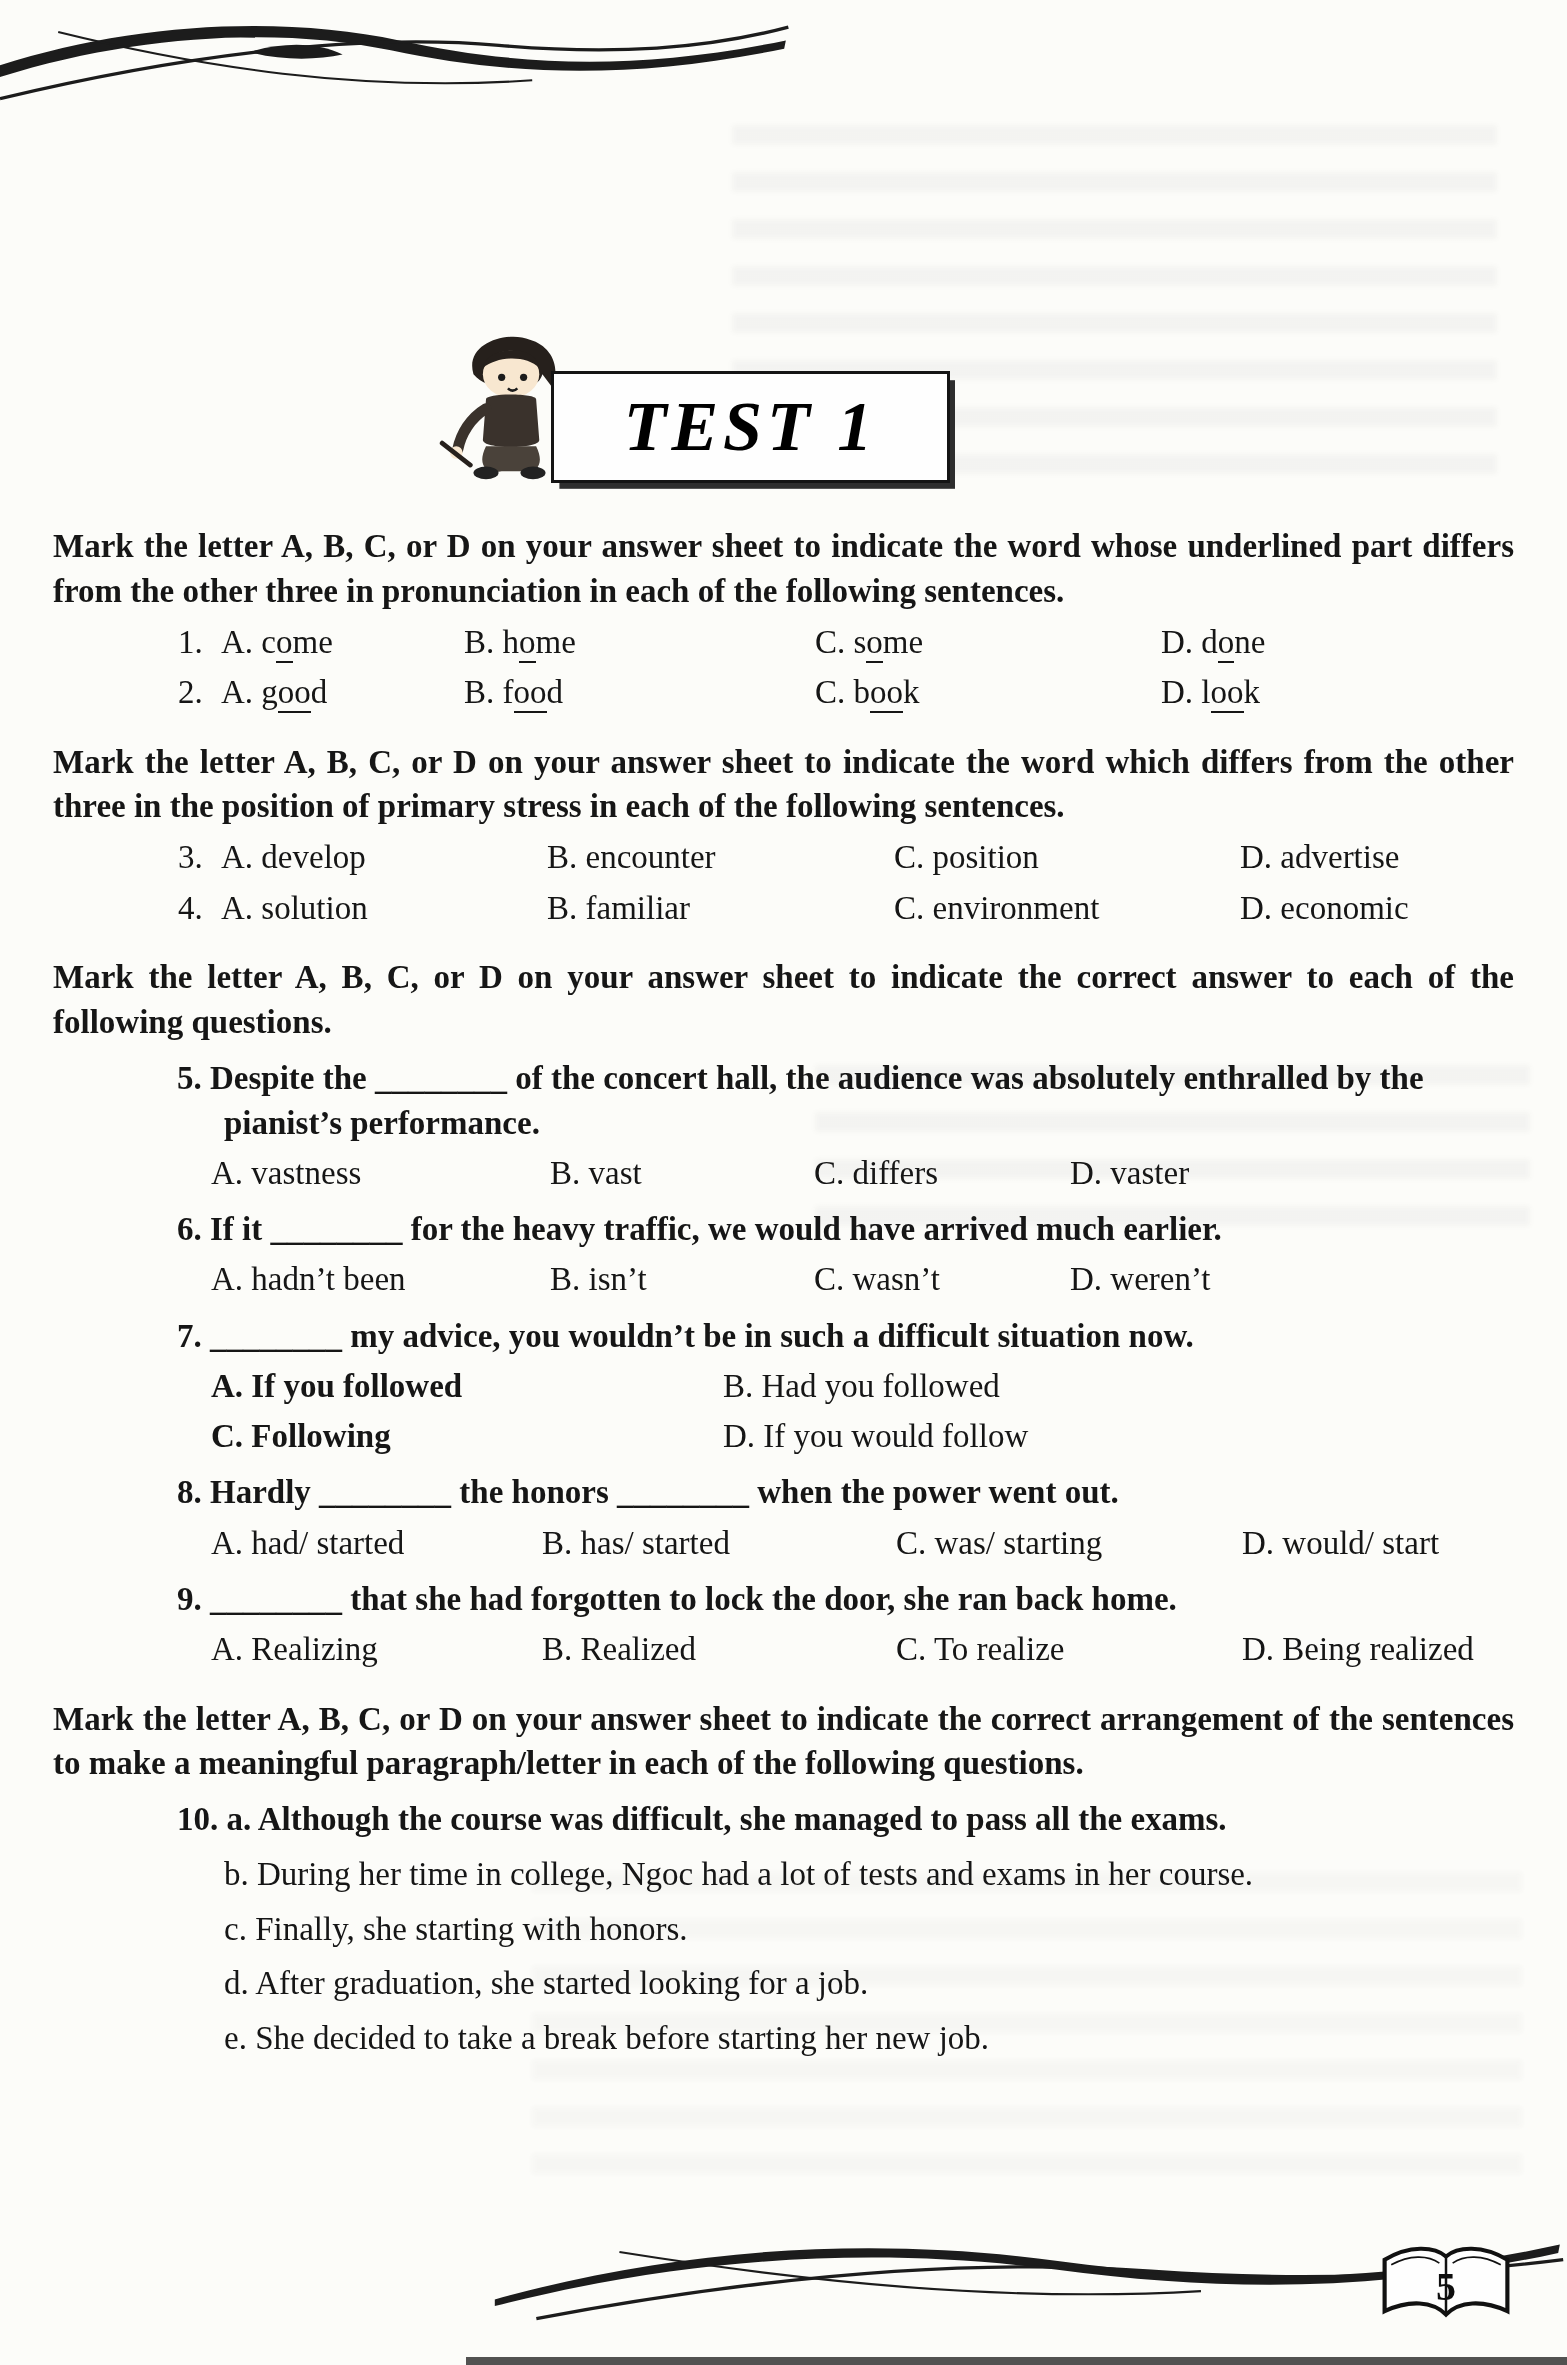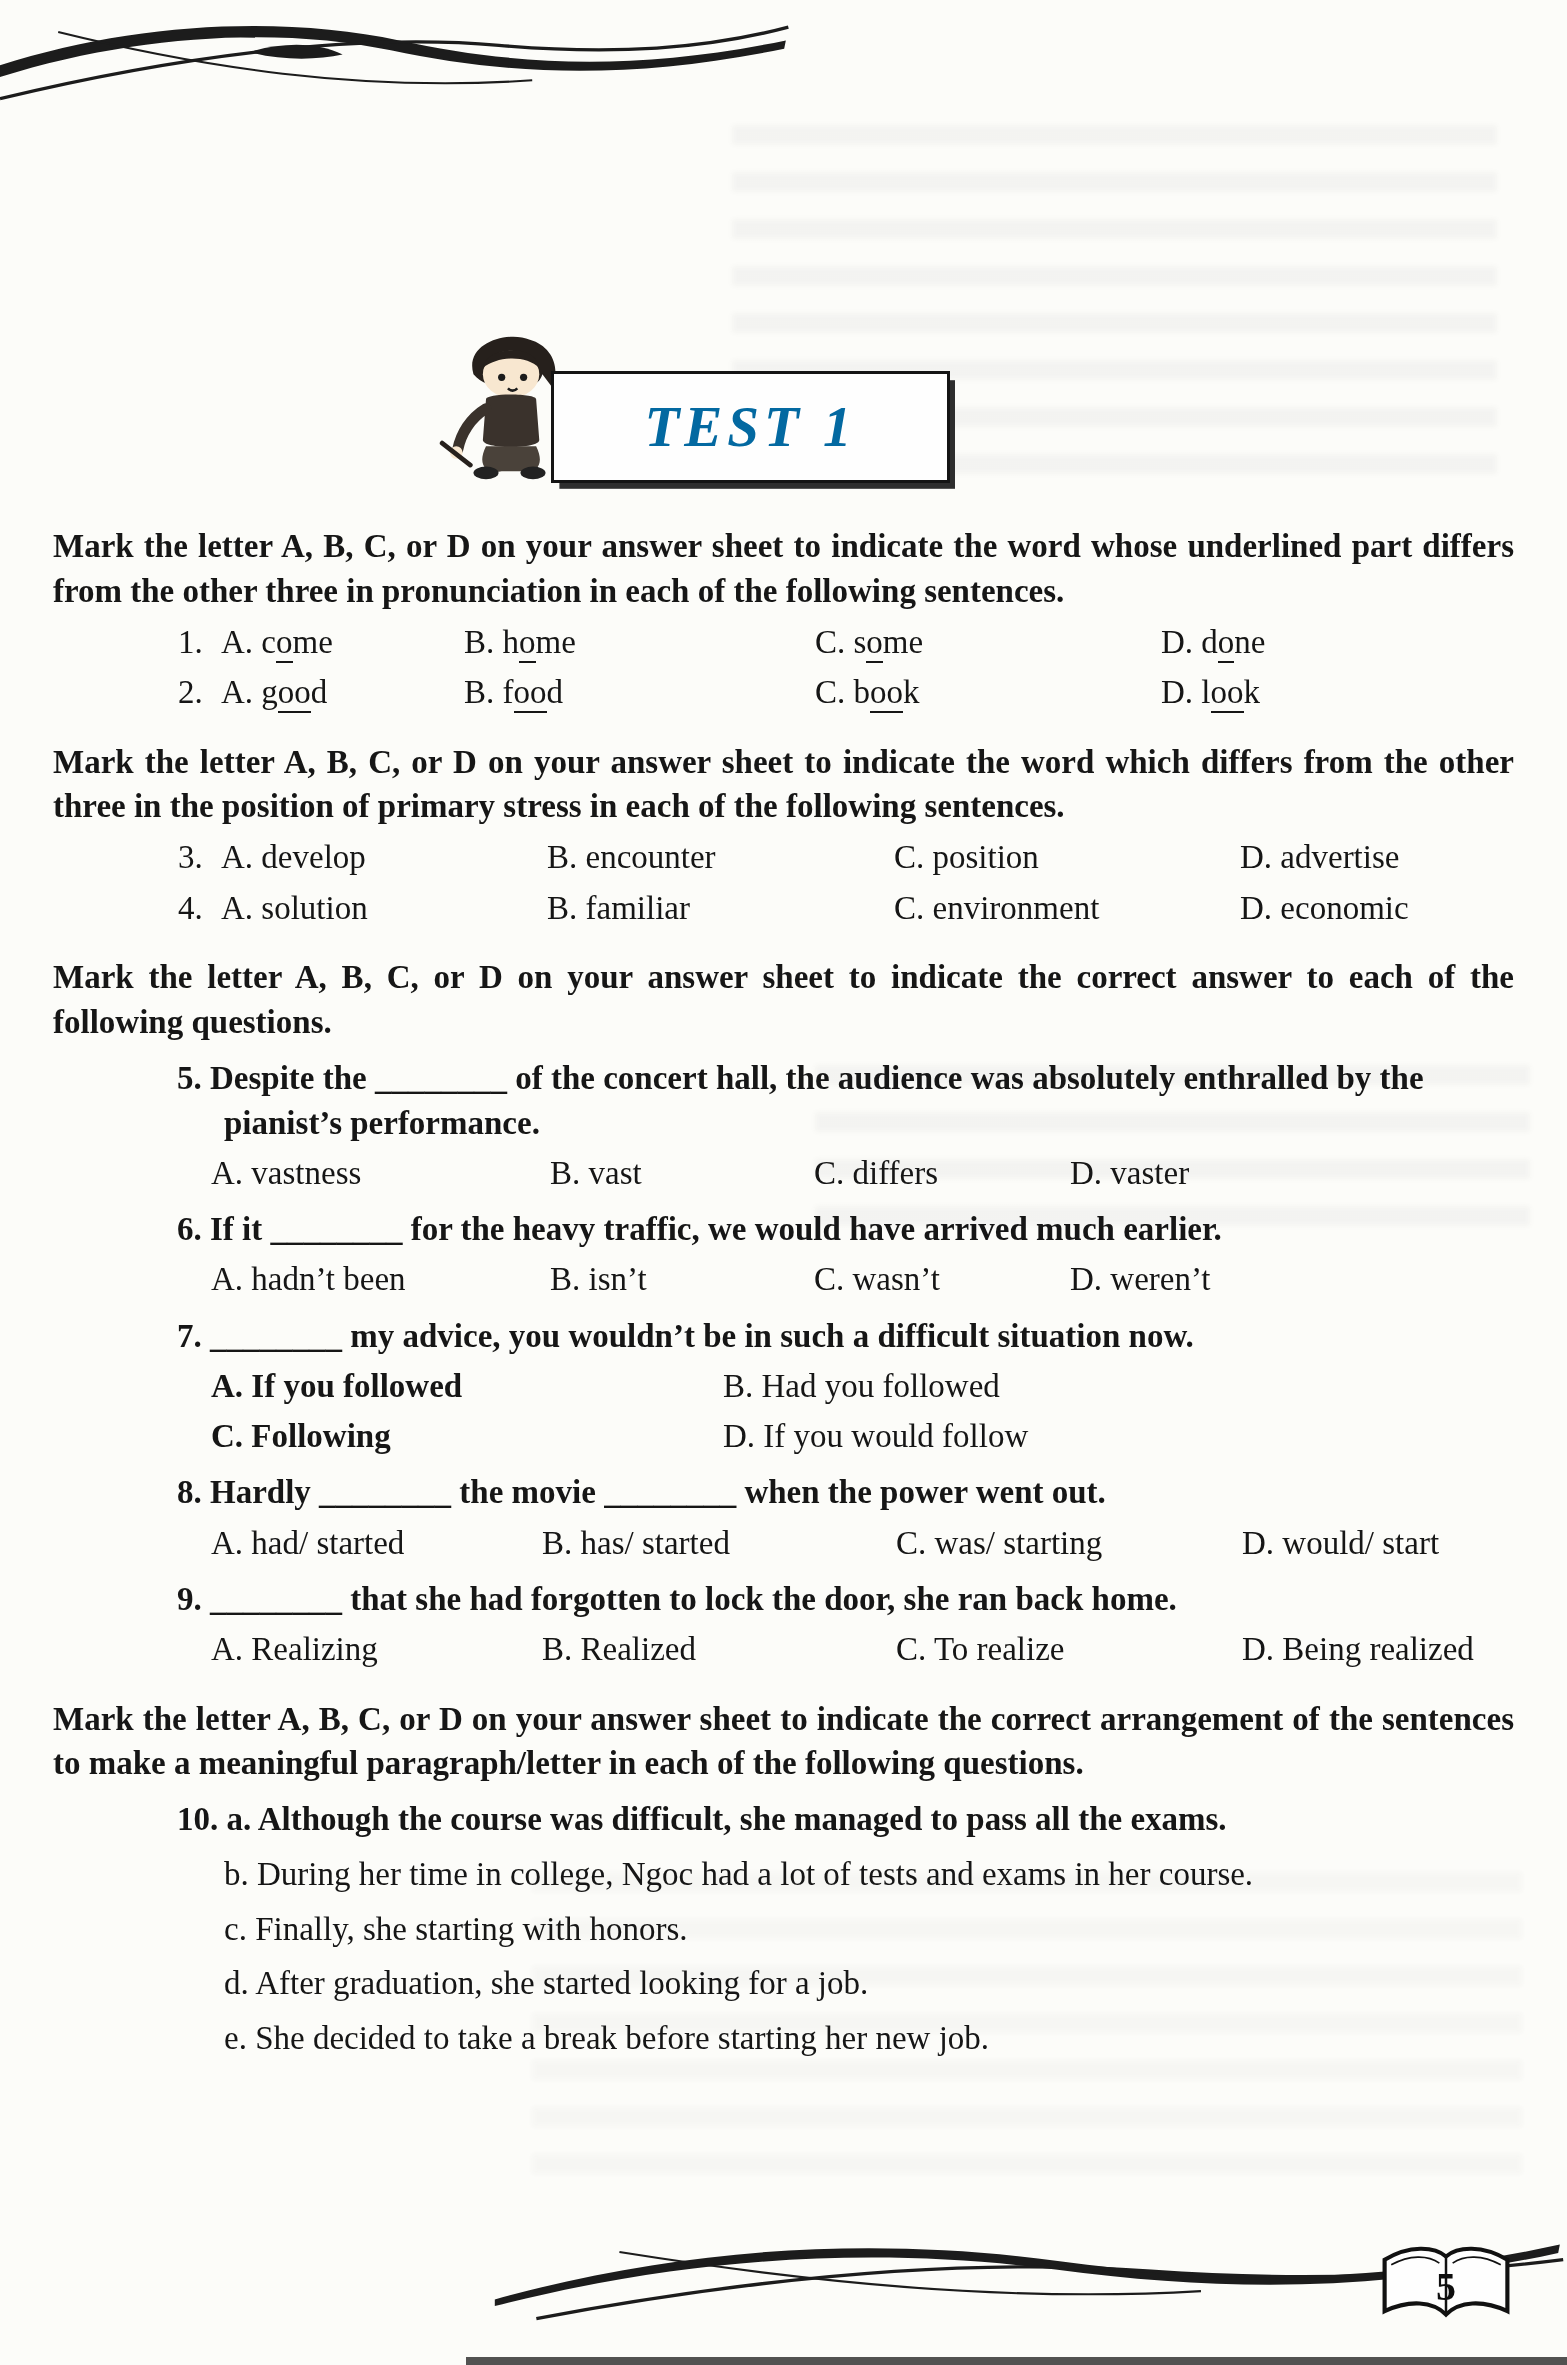--- a/index.html
+++ b/index.html
@@ -21,21 +21,21 @@
   .test-badge{
     position:absolute;left:551px;top:371px;
     width:393px;height:106px;
     background:#fefefe;
     border:3.3px solid #141414;
     box-shadow:6.7px 7.5px 0 -1.7px #2e2e2e;
     display:flex;align-items:center;justify-content:center;
   }
   .test-badge span{
     font-weight:bold;font-style:italic;
-    font-size:57px;letter-spacing:5px;color:#0369a1;
+    font-size:70px;letter-spacing:5px;color:#000000;
   }
   
   .main{position:relative;padding:0 53px;margin-top:14px;}
   .instr{font-weight:bold;text-align:justify;margin:25px 0 6.7px;}
   .row{display:flex;align-items:baseline;margin:5.8px 0;white-space:nowrap;}
   .row.n{padding-left:125px;}
   .row.o{padding-left:158px;}
   .num{flex:none;width:43px;}
   .opt{flex:none;}
   .g1 > span:nth-child(2){width:243px;}
@@ -173,21 +173,21 @@
     <div class="stem"><span>7.</span> <span>________ my advice, you wouldn’t be in such a difficult situation now.</span></div>
     <div class="row o g5">
       <span class="opt">A. If you followed</span>
       <span class="opt">B. Had you followed</span>
     </div>
     <div class="row o g5">
       <span class="opt">C. Following</span>
       <span class="opt">D. If you would follow</span>
     </div>
 
-    <div class="stem"><span>8.</span> <span>Hardly ________ the movie ________ when the power went out.</span></div>
+    <div class="stem"><span>8.</span> <span>Hardly ________ the honors ________ when the power went out.</span></div>
     <div class="row o g4">
       <span class="opt">A. had/ started</span>
       <span class="opt">B. has/ started</span>
       <span class="opt">C. was/ starting</span>
       <span class="opt">D. would/ start</span>
     </div>
 
     <div class="stem"><span>9.</span> <span>________ that she had forgotten to lock the door, she ran back home.</span></div>
     <div class="row o g4">
       <span class="opt">A. Realizing</span>

